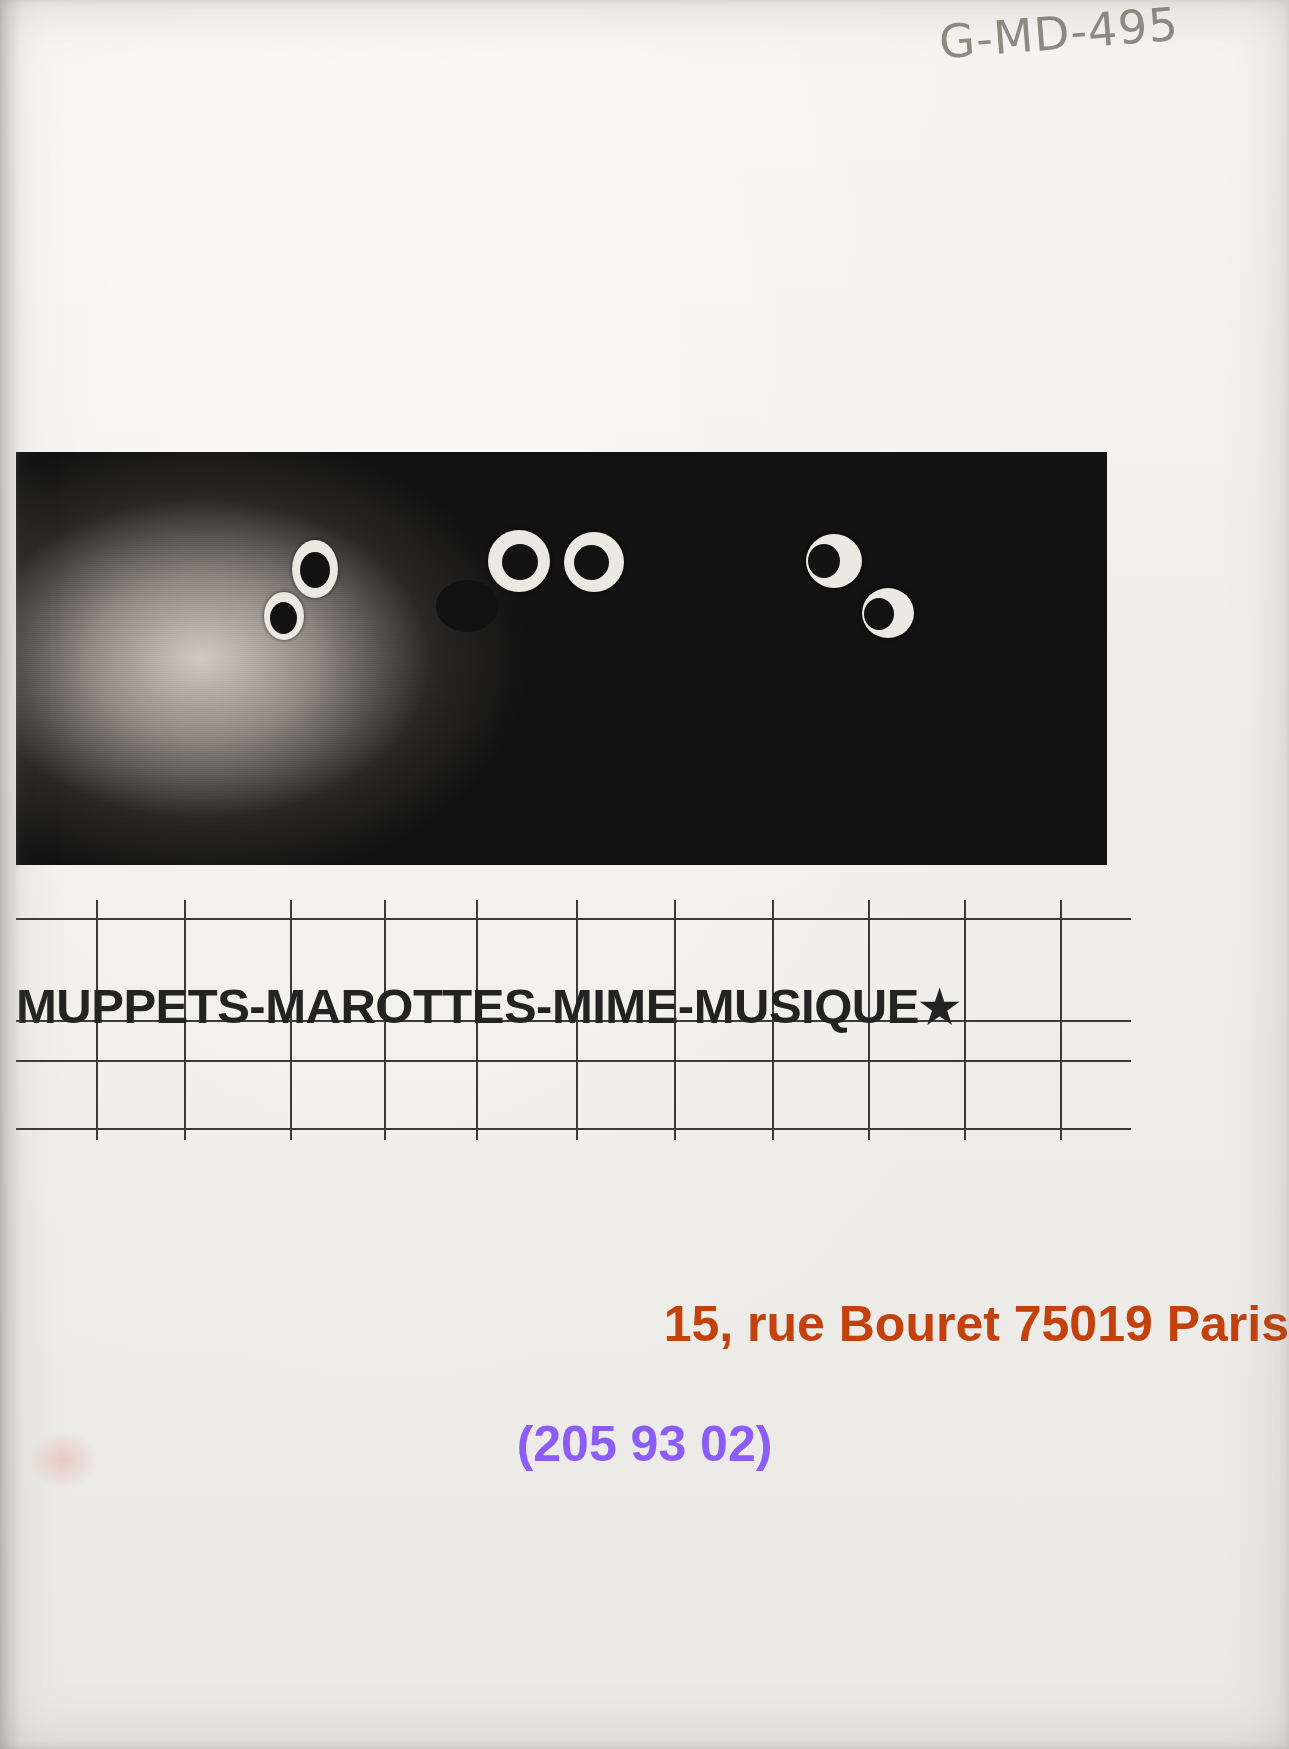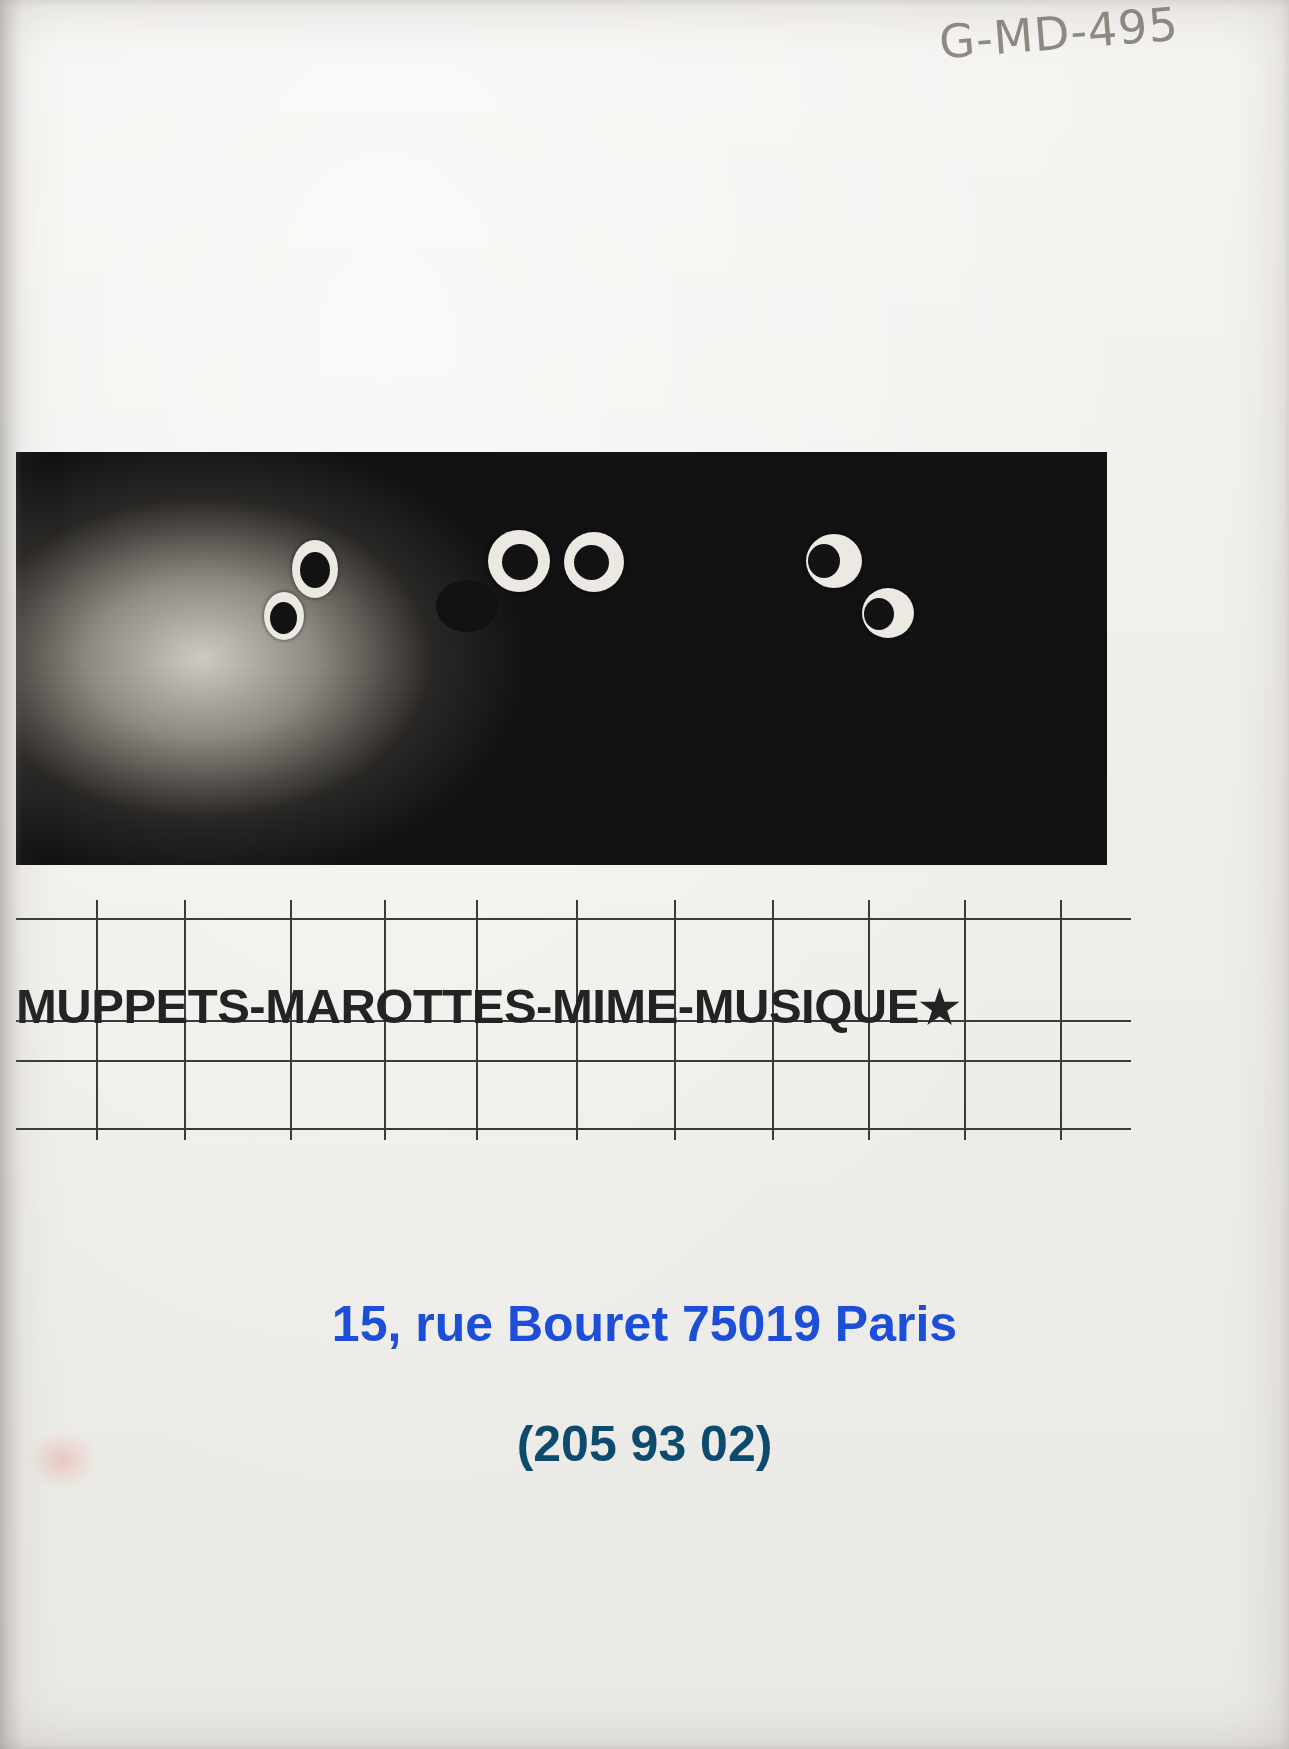--- a/index.html
+++ b/index.html
@@ -169,37 +169,37 @@
     white-space: nowrap;
   }
   .tagline .star { font-size: 46px; }
 
   
   .address {
     position: absolute;
     left: 0;
     right: 0;
     top: 1295px;
-    text-align: center;
+    text-align: right;
     font-family: "Liberation Sans", sans-serif;
     font-weight: bold;
     font-size: 50px;
-    color: #1d4ed8;
+    color: #c2410c;
     letter-spacing: 0px;
   }
   .phone {
     position: absolute;
     left: 0;
     right: 0;
     top: 1415px;
     text-align: center;
     font-family: "Liberation Sans", sans-serif;
     font-weight: bold;
     font-size: 50px;
-    color: #0c4a6e;
+    color: #8b5cf6;
   }
 </style>
 </head>
 <body>
 
 <div class="page">
   <div class="paper-tone"></div>
 
   <div class="archive-code">G-MD-495</div>
 

